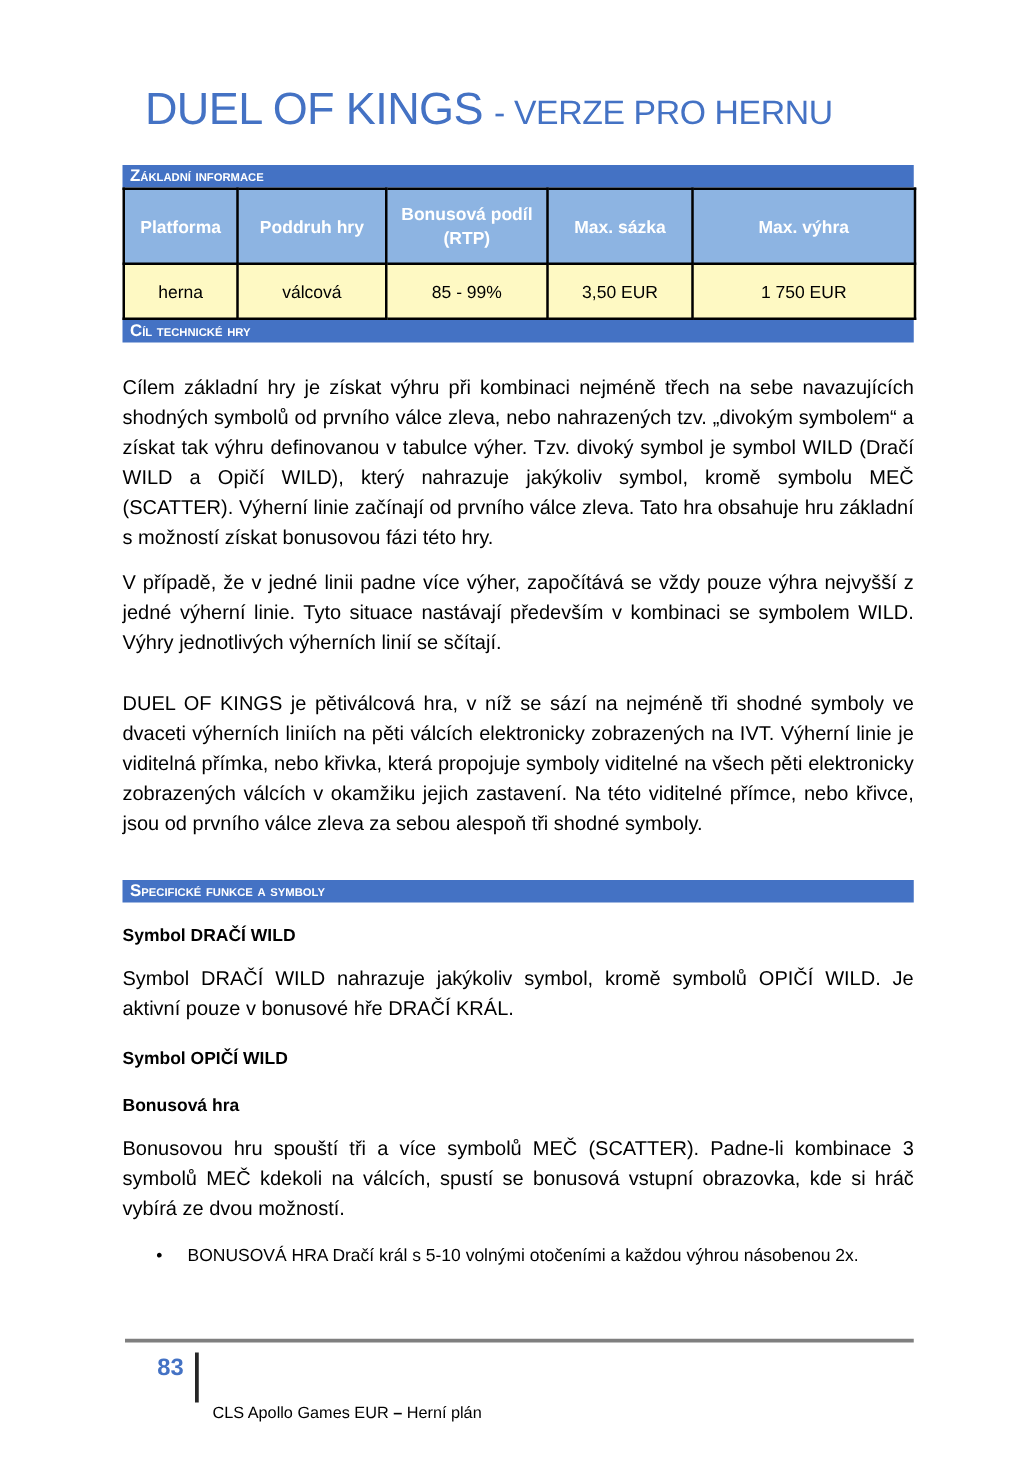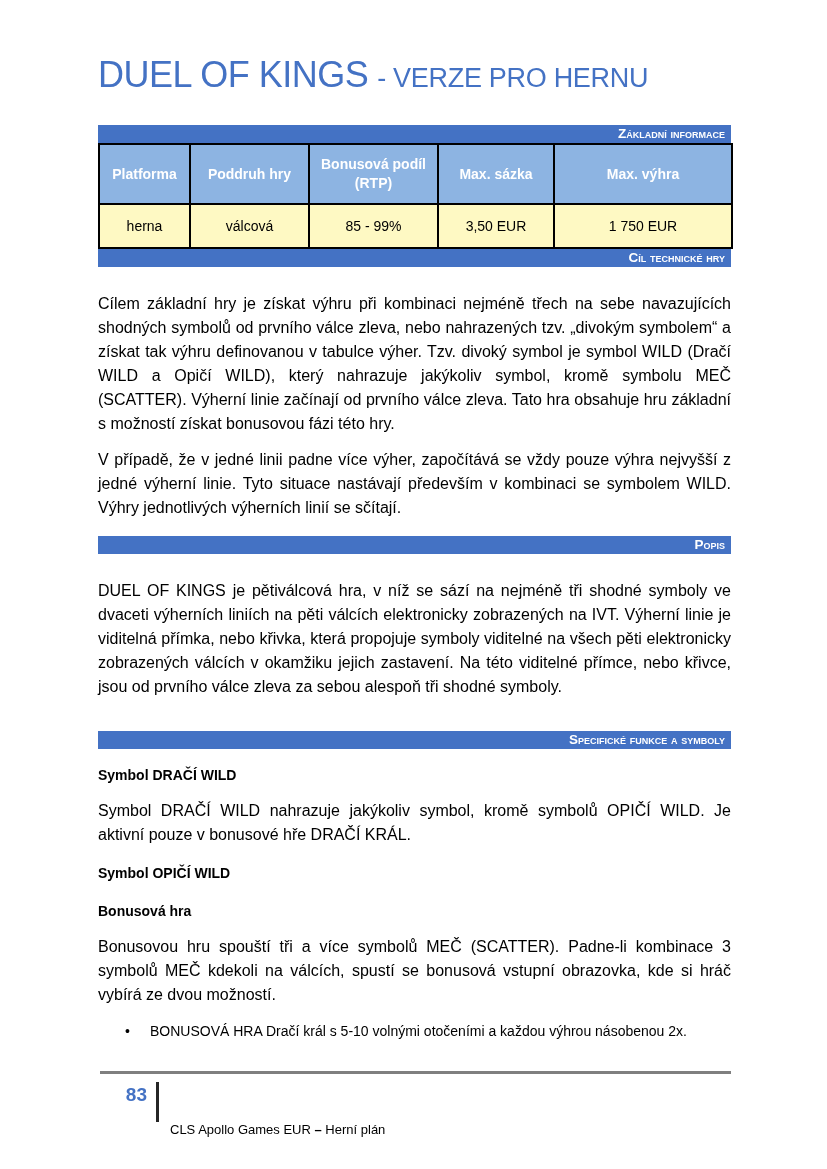--- a/index.html
+++ b/index.html
@@ -7,29 +7,29 @@
     --th-blue:#8DB4E2;
     --rule-gray:#7F7F7F;
   }
   *{box-sizing:border-box;}
   html,body{margin:0;padding:0;background:#ffffff;}
   body{font-family:"Liberation Sans", sans-serif; color:#000;}
   .page{position:relative;width:827px;height:1169px;background:#fff;overflow:hidden;}
   .content{margin-left:98px;width:633px;}
 
   
-  .doc-title{padding-top:50px;margin:0;line-height:50px;color:var(--accent);white-space:nowrap;}
+  .doc-title{padding-top:50px;margin:18px;line-height:38px;color:var(--accent);white-space:nowrap;}
   .title-main{font-size:36px;font-weight:500;letter-spacing:-0.5px;}
   .title-sub{font-size:27px;font-weight:500;margin-left:9px;letter-spacing:-0.3px;}
 
   
   .section-bar{
     background:var(--accent);color:#fff;font-weight:bold;
     font-variant:small-caps;font-size:13.5px;line-height:14px;
-    padding:2px 6px 2px 6px;height:18px;text-align:right;
+    padding:2px 6px 2px 6px;height:18px;
   }
   .bar-zakladni{margin-top:18px;}
   .bar-cil{}
   .bar-popis{margin-top:16px;}
   .bar-specificke{margin-top:32px;}
 
   
   table.info-table{border-collapse:collapse;width:633px;table-layout:fixed;margin:0;}
   .info-table th,.info-table td{border:2px solid #000;text-align:center;vertical-align:middle;padding:2px 6px;}
   .info-table th{background:var(--th-blue);color:#fff;font-weight:bold;font-size:14px;height:60px;line-height:19px;}
@@ -91,21 +91,20 @@
           <td>1 750 EUR</td>
         </tr>
       </tbody>
     </table>
 
     <div class="section-bar bar-cil">Cíl technické hry</div>
 
     <p class="para para-gap">Cílem základní hry je získat výhru při kombinaci nejméně třech na sebe navazujících shodných symbolů od prvního válce zleva, nebo nahrazených tzv. „divokým symbolem“ a získat tak výhru definovanou v tabulce výher. Tzv. divoký symbol je symbol WILD (Dračí WILD a Opičí WILD), který nahrazuje jakýkoliv symbol, kromě symbolu MEČ (SCATTER). Výherní linie začínají od prvního válce zleva. Tato hra obsahuje hru základní s možností získat bonusovou fázi této hry.</p>
     <p class="para">V případě, že v jedné linii padne více výher, započítává se vždy pouze výhra nejvyšší z jedné výherní linie. Tyto situace nastávají především v kombinaci se symbolem WILD. Výhry jednotlivých výherních linií se sčítají.</p>
 
-    <div class="section-bar bar-popis">Popis</div>
 
     <p class="para para-gap">DUEL OF KINGS je pětiválcová hra, v níž se sází na nejméně tři shodné symboly ve dvaceti výherních liniích na pěti válcích elektronicky zobrazených na IVT. Výherní linie je viditelná přímka, nebo křivka, která propojuje symboly viditelné na všech pěti elektronicky zobrazených válcích v okamžiku jejich zastavení. Na této viditelné přímce, nebo křivce, jsou od prvního válce zleva za sebou alespoň tři shodné symboly.</p>
 
     <div class="section-bar bar-specificke">Specifické funkce a symboly</div>
 
     <div class="subhead">Symbol DRAČÍ WILD</div>
     <p class="para">Symbol DRAČÍ WILD nahrazuje jakýkoliv symbol, kromě symbolů OPIČÍ WILD. Je aktivní pouze v bonusové hře DRAČÍ KRÁL.</p>
 
     <div class="subhead">Symbol OPIČÍ WILD</div>
 

